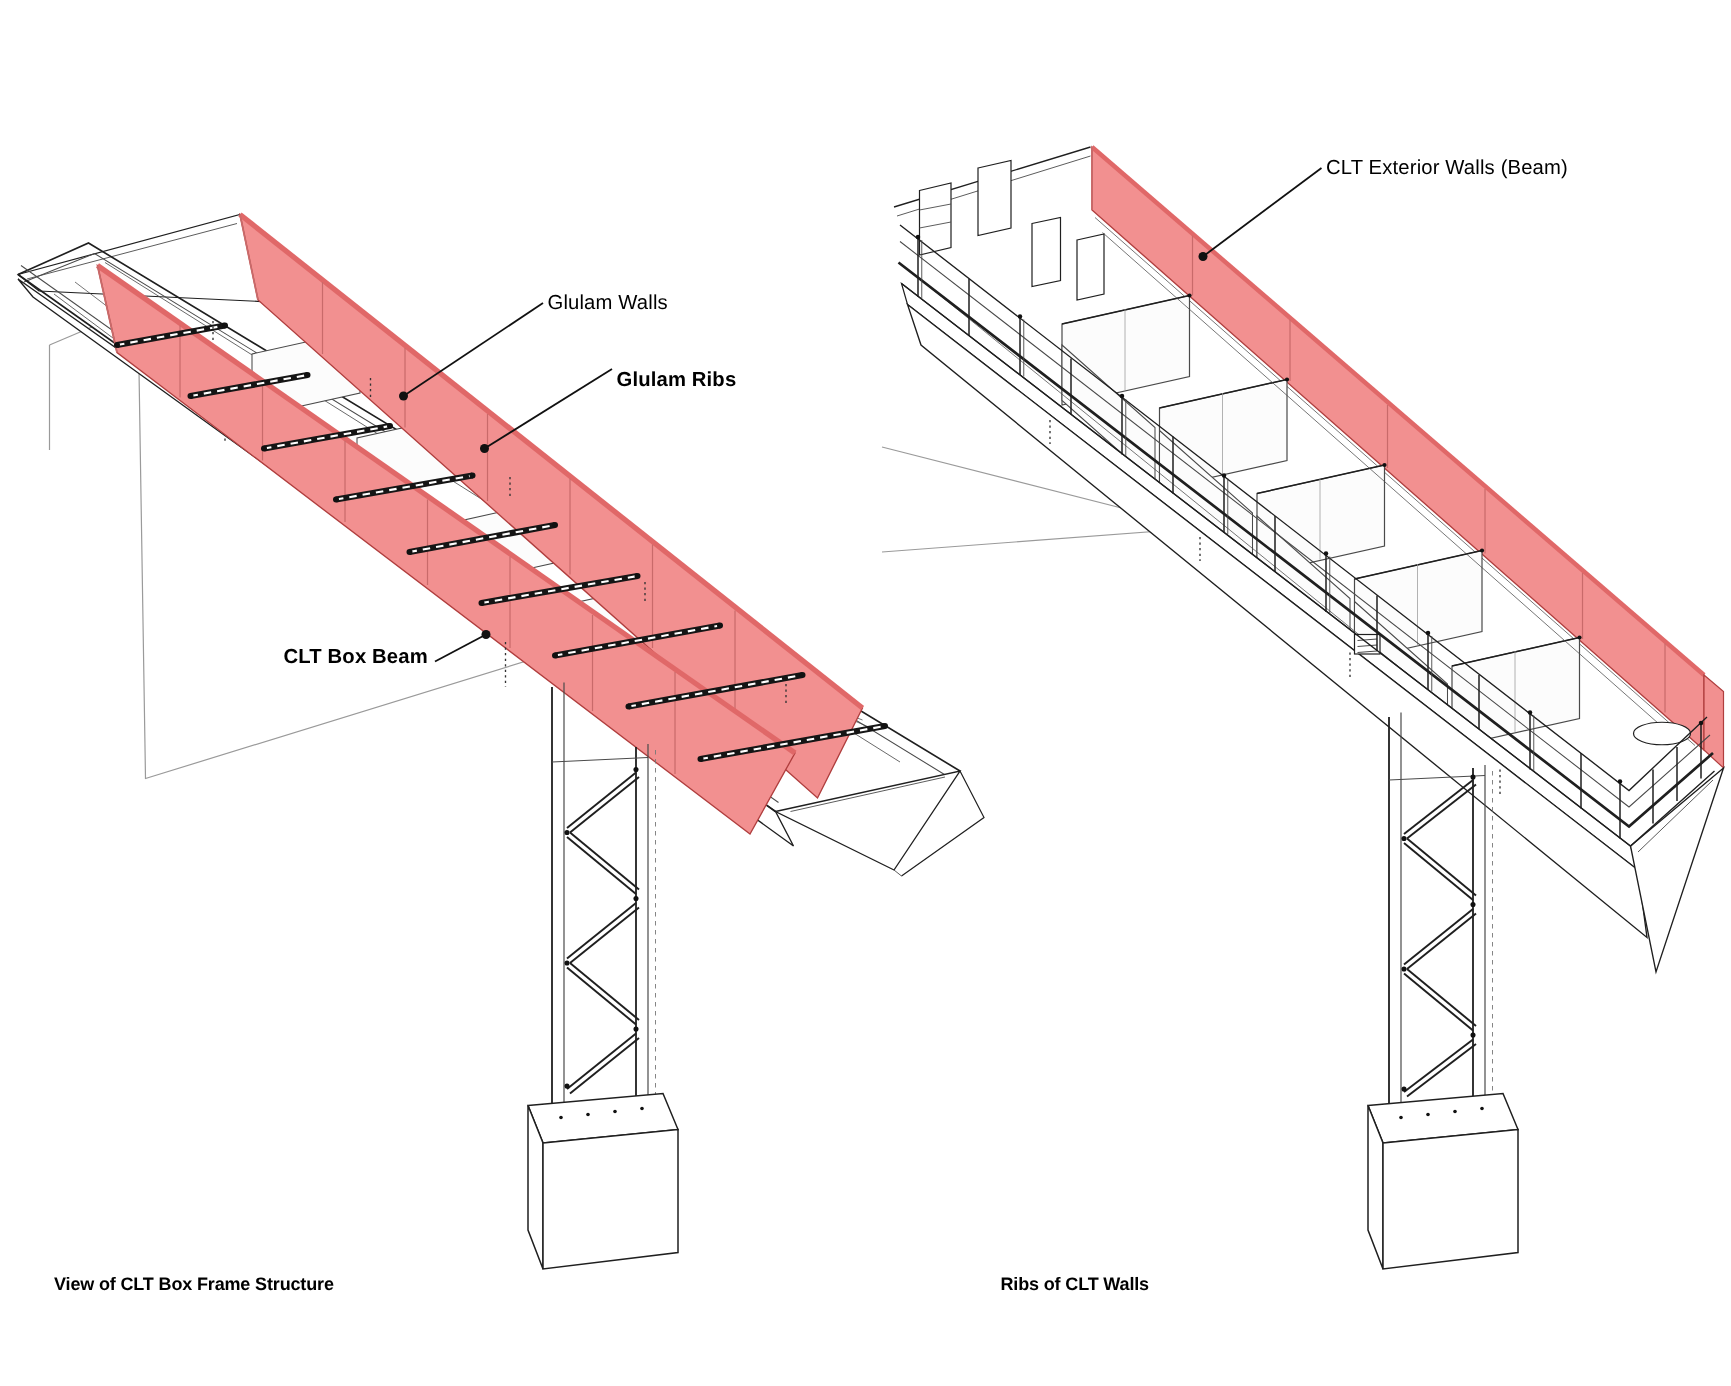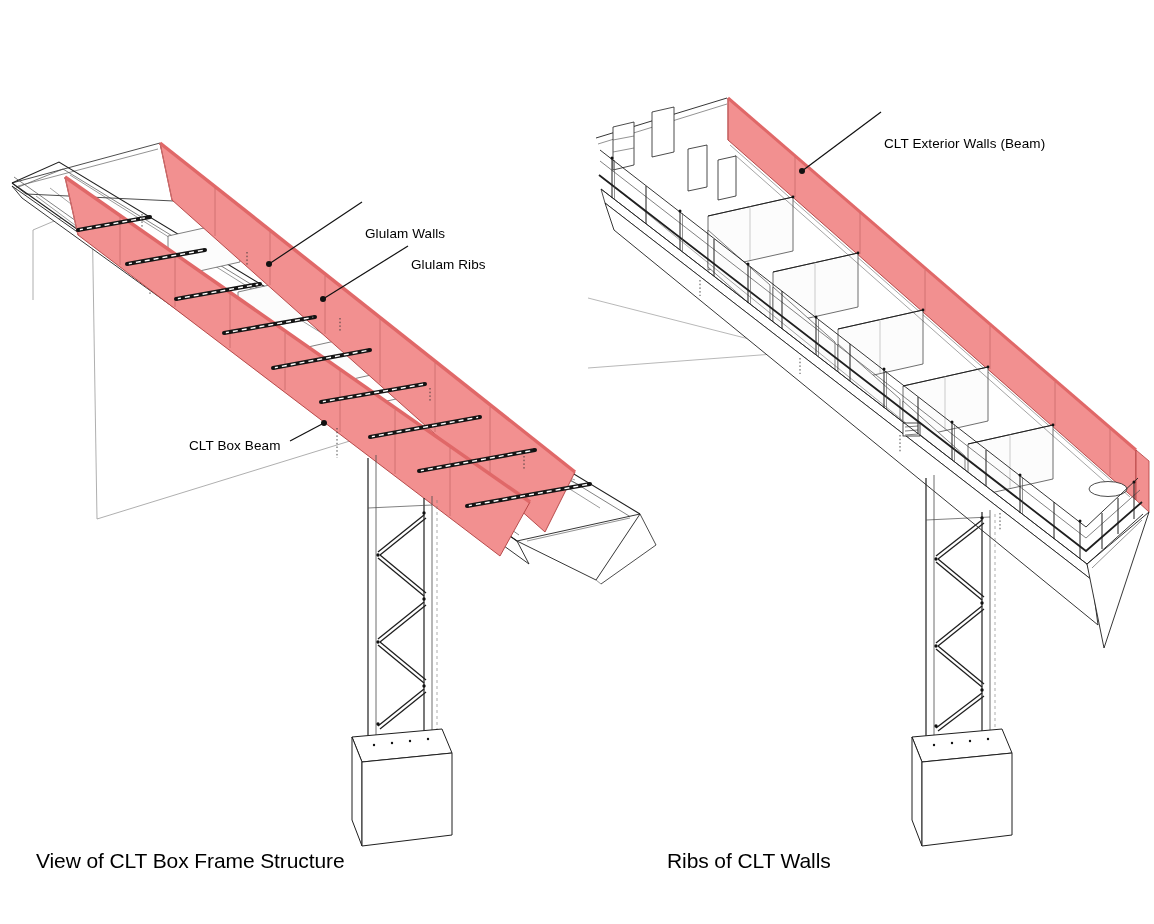--- a/index.html
+++ b/index.html
@@ -4,24 +4,24 @@
 <style>
   html,body{margin:0;padding:0;}
   body{
     width:1154px;height:924px;position:relative;overflow:hidden;
     background:var(--background,#fff);
     font-family:"Liberation Sans","DejaVu Sans",sans-serif;
   }
   #canvas{position:absolute;left:0;top:0;}
   .lbl{
     position:absolute;font-size:13.5px;color:var(--text,#000);
-    white-space:nowrap;letter-spacing:.1px;margin-top:32px;
+    white-space:nowrap;letter-spacing:.1px;
   }
   .caption{
-    position:absolute;font-size:21px;font-weight:normal;color:var(--text,#000);
+    position:absolute;font-size:12px;font-weight:bold;color:var(--text,#000);
     white-space:nowrap;letter-spacing:-.1px;
   }
   
   .ln-dark{stroke:var(--line-dark,#1f1f1f);fill:none;}
   .ln-mid{stroke:var(--line-mid,#4a4a4a);fill:none;}
   .ln-light{stroke:var(--line-light,#999);fill:none;}
   .white-face{fill:#ffffff;stroke:var(--line-dark,#1f1f1f);}
   .panel-face{fill:#fcfcfc;stroke:var(--line-mid,#333);}
   .hl-face{fill:var(--highlight-fill,#f29090);stroke:var(--highlight-edge,#b03e3e);}
   .hl-top{stroke:var(--highlight-top,#e06868);fill:none;}
@@ -362,18 +362,18 @@
     </g>
 
     <g>
       <path class="leader" d="M881,112 L802,171"></path>
         <circle class="dot" cx="802" cy="171" r="3"></circle>
     </g>
   </g>
 </svg>
 
 <div class="lbl" style="left:365px;top:194px;">Glulam Walls</div>
-<div class="lbl" style="left:411px;top:225px;">Glulam Ribs</div>
-<div class="lbl" style="left:189px;top:406px;">CLT Box Beam</div>
+<div class="lbl" style="left:411px;top:245px;font-weight:bold;">Glulam Ribs</div>
+<div class="lbl" style="left:189px;top:430px;font-weight:bold;">CLT Box Beam</div>
 <div class="lbl" style="left:884px;top:104px;">CLT Exterior Walls (Beam)</div>
 
 <div class="caption" style="left:36px;top:849px;">View of CLT Box Frame Structure</div>
 <div class="caption" style="left:667px;top:849px;">Ribs of CLT Walls</div>
 
 </body></html>

